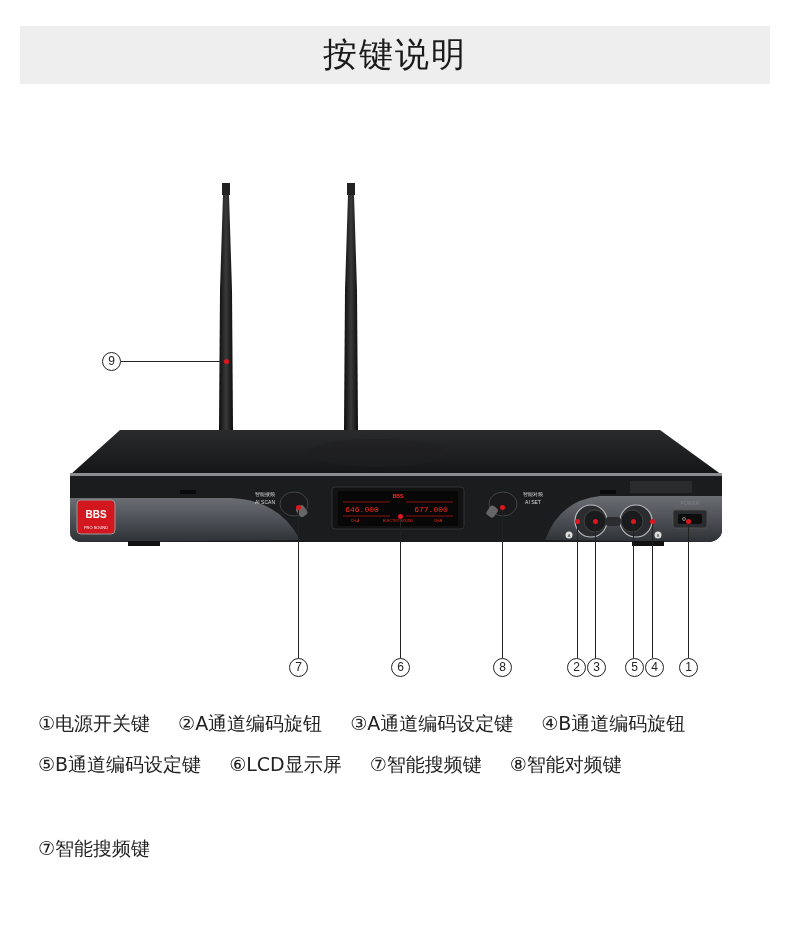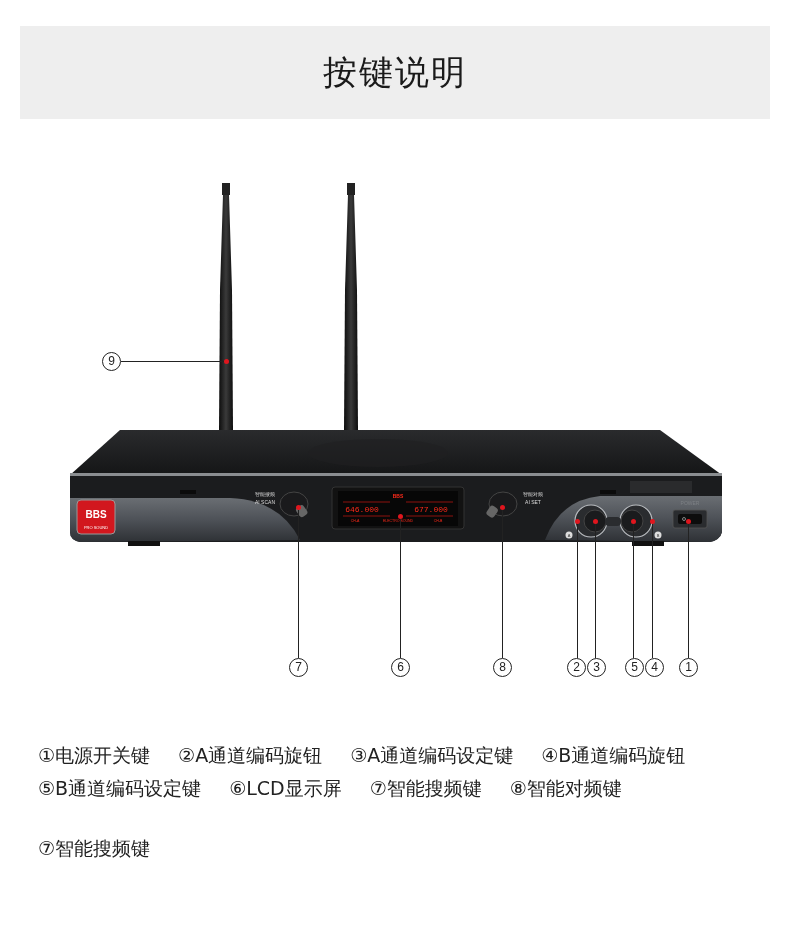--- a/index.html
+++ b/index.html
@@ -1,17 +1,17 @@
 <!DOCTYPE html>
 <html><head>
 <meta charset="utf-8">
 <style>
   html,body{margin:0;padding:0;background:#fff;}
   body{width:790px;height:944px;position:relative;overflow:hidden;font-family:"DejaVu Sans",sans-serif;color:#222;}
-  .header{position:absolute;left:20px;top:26px;width:750px;height:93px;background:#eeeeee;display:flex;align-items:center;justify-content:center;}
+  .header{position:absolute;left:20px;top:26px;width:750px;height:58px;background:#eeeeee;display:flex;align-items:center;justify-content:center;}
   .header h1{margin:0;font-size:34px;font-weight:normal;letter-spacing:2px;color:#1a1a1a;}
   .device{position:absolute;left:0;top:0;width:790px;height:720px;}
   .callout{position:absolute;width:17px;height:17px;border:1px solid #222;border-radius:50%;font-size:12px;line-height:17px;text-align:center;color:#222;background:#fff;font-family:"Liberation Sans",sans-serif;}
   .vline{position:absolute;width:1px;background:#222;}
   .hline{position:absolute;height:1px;background:#222;}
   .dot{position:absolute;width:5px;height:5px;border-radius:50%;background:#e0161e;}
   .legend{position:absolute;left:38px;font-size:19px;color:#222;white-space:nowrap;}
   .legend span{margin-right:22px;}
 </style>
 </head>
@@ -130,27 +130,27 @@
 
 <div class="callout" style="left:289px;top:658px;">7</div>
 <div class="callout" style="left:391px;top:658px;">6</div>
 <div class="callout" style="left:493px;top:658px;">8</div>
 <div class="callout" style="left:567px;top:658px;">2</div>
 <div class="callout" style="left:587px;top:658px;">3</div>
 <div class="callout" style="left:625px;top:658px;">5</div>
 <div class="callout" style="left:645px;top:658px;">4</div>
 <div class="callout" style="left:679px;top:658px;">1</div>
 
-<div class="legend" style="top:743px;">
+<div class="legend" style="top:711px;">
   <span>①电源开关键</span>
   <span>②A通道编码旋钮</span>
   <span>③A通道编码设定键</span>
   <span style="margin-right:0">④B通道编码旋钮</span>
 </div>
-<div class="legend" style="top:776px;">
+<div class="legend" style="top:752px;">
   <span>⑤B通道编码设定键</span>
   <span>⑥LCD显示屏</span>
   <span>⑦智能搜频键</span>
   <span>⑧智能对频键</span>
 </div>
 <div class="legend" style="top:836px;">
   <span>⑦智能搜频键</span>
 </div>
 
 </body></html>

